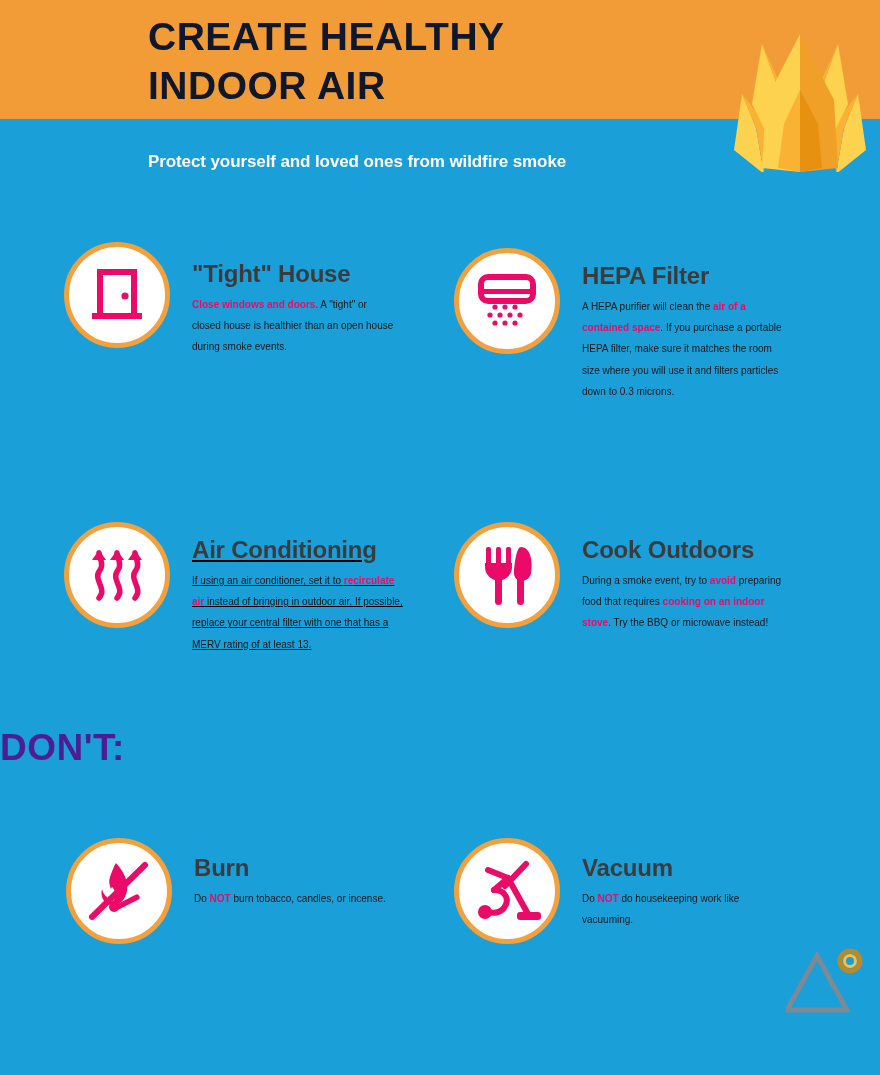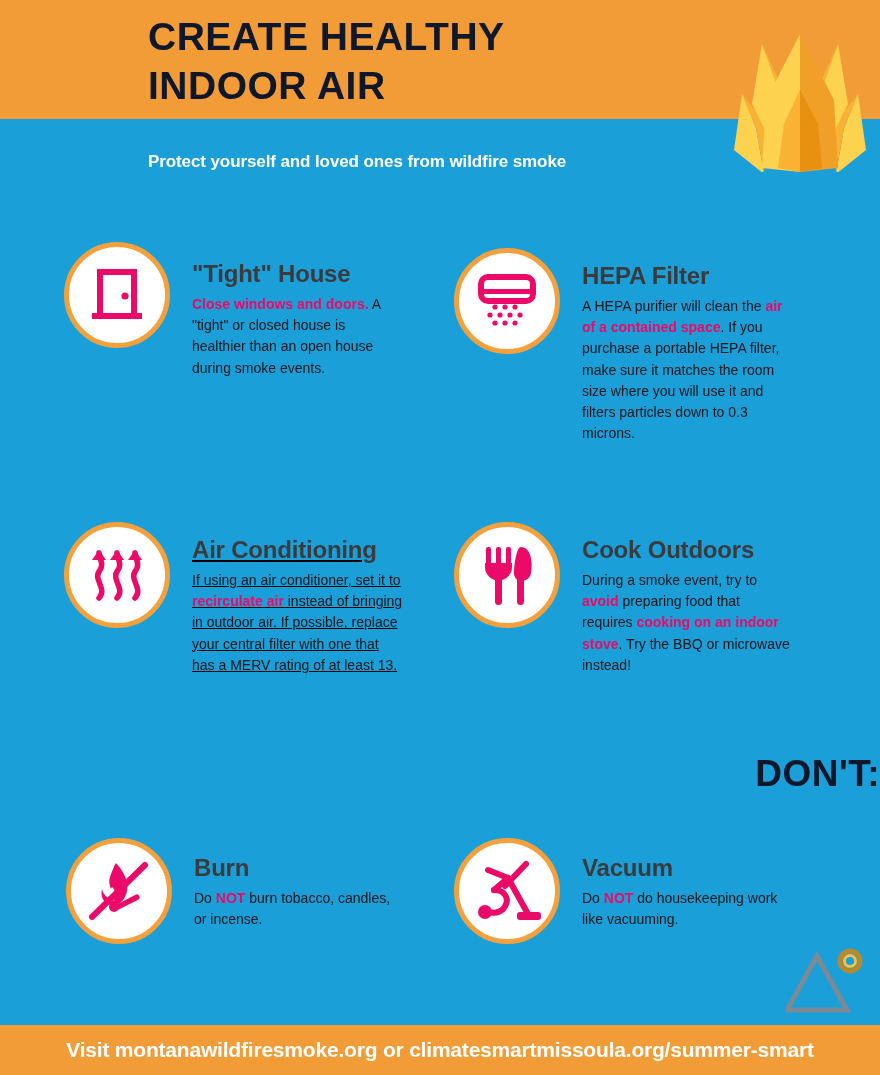--- a/index.html
+++ b/index.html
@@ -82,21 +82,21 @@
   }
   .card-title {
     font-size: 24px;
     font-weight: bold;
     color: #3b3b3d;
     line-height: 28px;
     margin: 0 0 6px 0;
     letter-spacing: -0.2px;
   }
   .card-text {
-    font-size: 14px;
+    font-size: 10px;
     line-height: 21.2px;
     color: #13161a;
   }
   .hl {
     color: #ec0a68;
     font-weight: bold;
   }
 
   
   #card-tight-house   { left: 64px;  top: 242px; }
@@ -116,26 +116,26 @@
   #card-tight-house .card-title { margin-top: 18px; }
   #card-hepa-filter .card-title { margin-top: 14px; }
   #card-air-cond .card-title    { margin-top: 14px; }
   #card-cook-outdoors .card-title { margin-top: 14px; }
   #card-burn .card-title        { margin-top: 16px; }
   #card-vacuum .card-title      { margin-top: 16px; }
 
   
   .dont-heading {
     position: absolute;
-    left: 0; top: 753px;
+    left: 0; top: 727px;
     width: 880px;
-    text-align: right;
+    text-align: left;
     font-size: 37px;
     font-weight: bold;
-    color: #0f172a;
+    color: #4c1d95;
     letter-spacing: 0.5px;
   }
 
   
   .corner-logo {
     position: absolute;
     left: 786px; top: 946px;
     width: 82px; height: 72px;
   }
 
@@ -302,17 +302,14 @@
       <div class="card-text"><span>Do </span><span class="hl">NOT</span><span> burn tobacco, candles, or incense.</span></div>
     </div>
   </div>
 
   <svg class="corner-logo" viewBox="0 0 82 72" aria-hidden="true">
     <polygon points="31,10 61,64 1,64" fill="none" stroke="#7b8a95" stroke-width="5"></polygon>
     <circle cx="64" cy="15" r="10" fill="none" stroke="#b98a2c" stroke-width="5"></circle>
     <circle cx="64" cy="15" r="5.5" fill="none" stroke="#f2c14a" stroke-width="3"></circle>
   </svg>
 
-  <div class="footer-bar">
-    <div class="footer-text">Visit montanawildfiresmoke.org or climatesmartmissoula.org/summer-smart</div>
-  </div>
 
 </div>
 
 </body></html>

